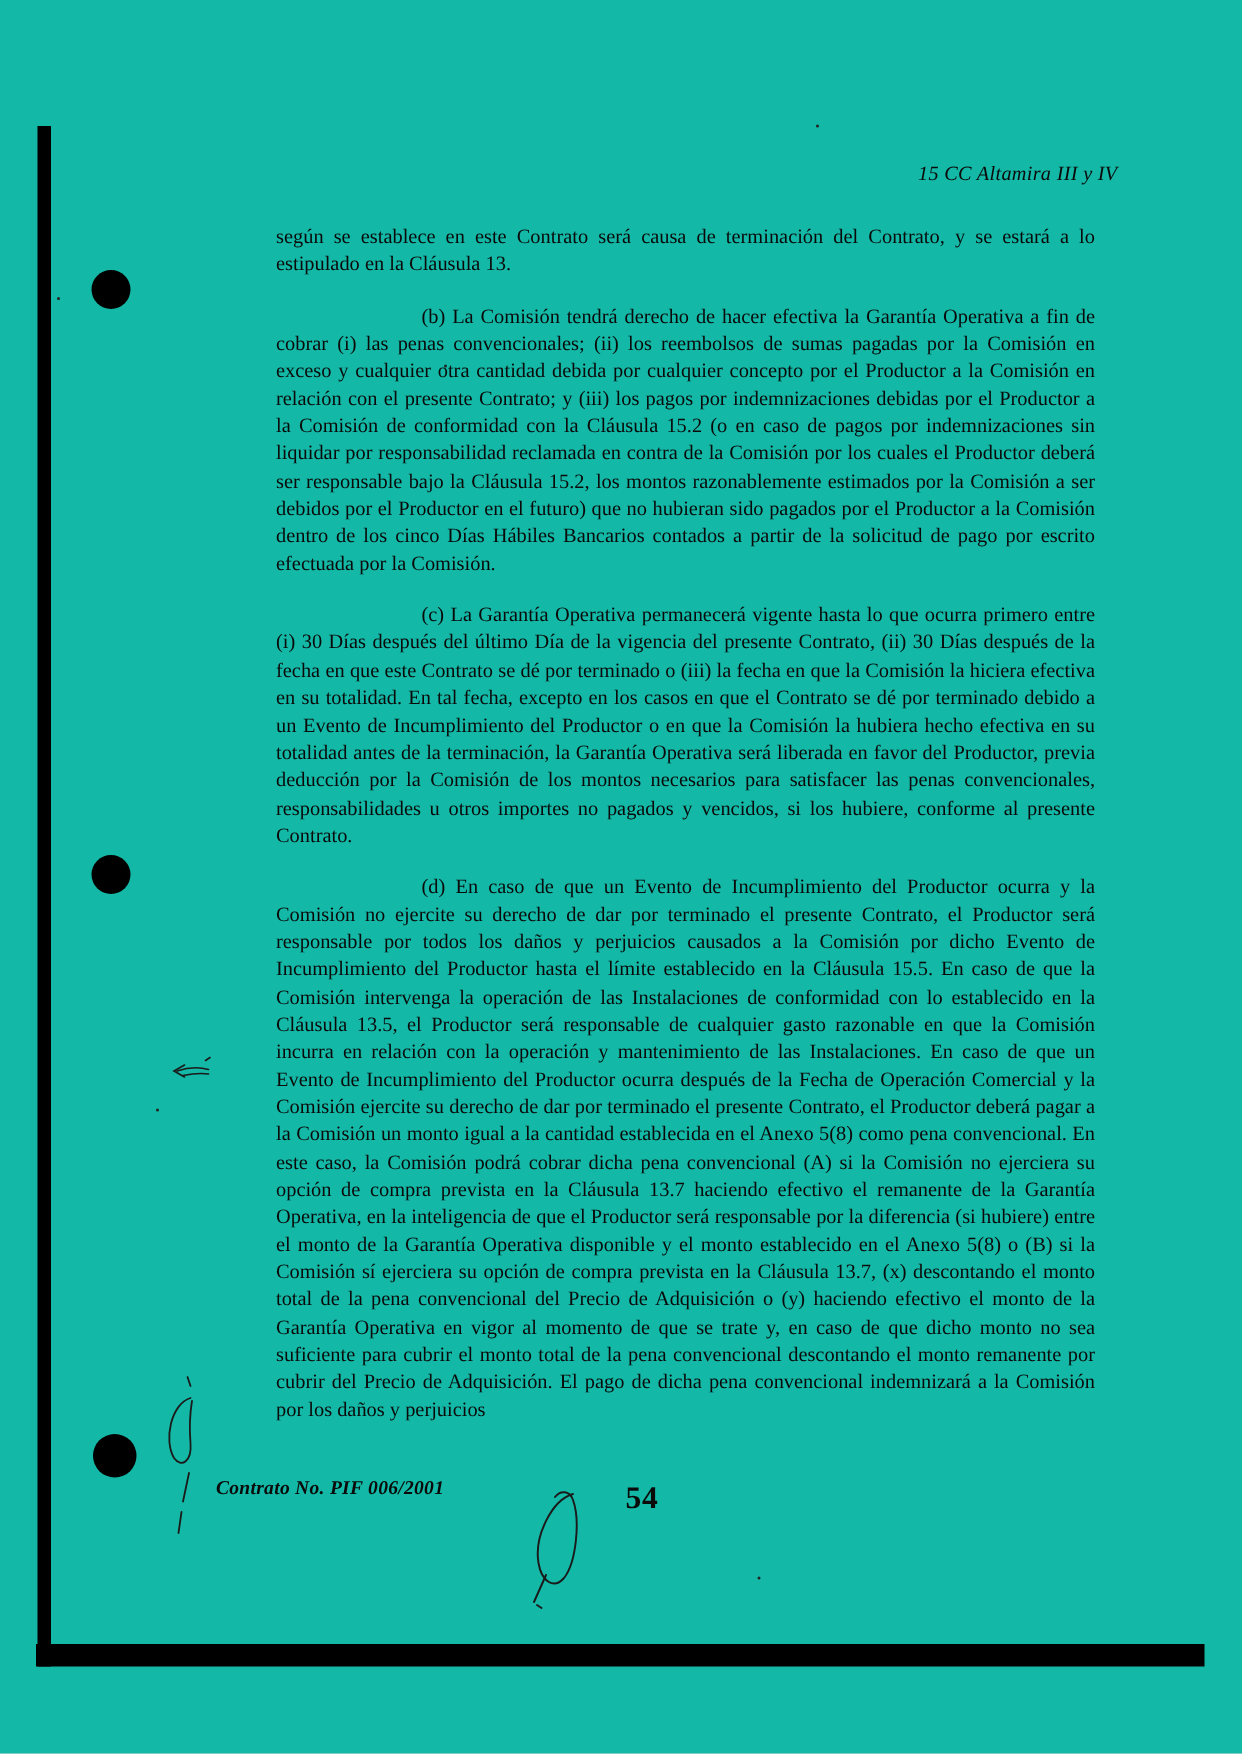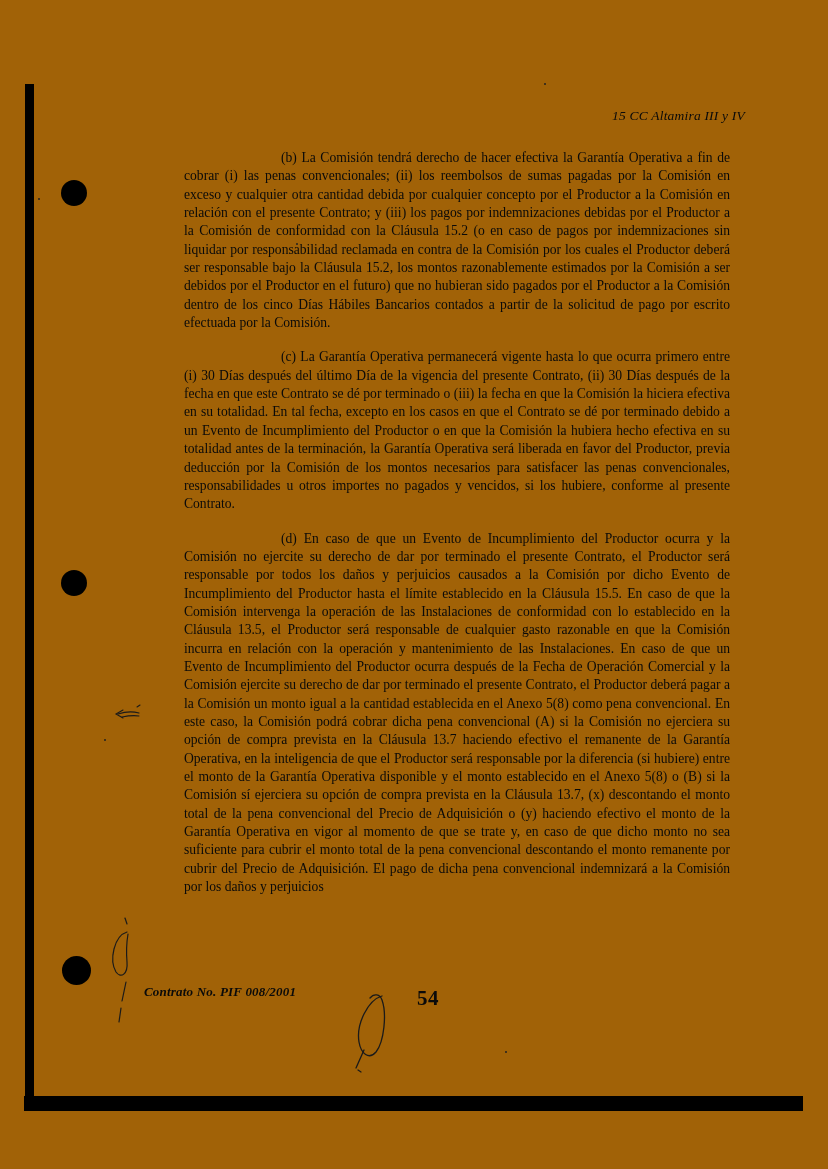--- a/index.html
+++ b/index.html
@@ -1,19 +1,19 @@
 <!DOCTYPE html>
 <html><head>
 <meta charset="utf-8">
 <style>
   html,body{margin:0;padding:0;background:#d8d8d8;}
   .page{
     position:relative;
     width:828px;height:1169px;
-    background:#a16207;
+    background:#14b8a6;
     overflow:hidden;
     font-family:"Liberation Serif","DejaVu Serif",serif;
     color:#0a0a0a;
   }
   
   .bar-left{position:absolute;left:25px;top:84px;width:9px;height:1027px;background:#000;}
   .bar-bottom{position:absolute;left:24px;top:1096px;width:779px;height:15px;background:#000;}
   
   .header-right{
     position:absolute;top:108px;left:555px;width:190px;
@@ -60,20 +60,21 @@
 
   <div class="speck" style="left:38px;top:198px;"></div>
   <div class="speck" style="left:296px;top:243px;"></div>
   <div class="speck" style="left:544px;top:83px;"></div>
   <div class="speck" style="left:104px;top:739px;"></div>
   <div class="speck" style="left:505px;top:1051px;"></div>
 
   <div class="header-right">15 CC Altamira III y IV</div>
 
   <div class="body-text">
+    <p class="no-indent">según se establece en este Contrato será causa de terminación del Contrato, y se estará a lo estipulado en la Cláusula 13.</p>
     <p>(b) La Comisión tendrá derecho de hacer efectiva la Garantía Operativa a fin de cobrar (i) las penas convencionales; (ii) los reembolsos de sumas pagadas por la Comisión en exceso y cualquier otra cantidad debida por cualquier concepto por el Productor a la Comisión en relación con el presente Contrato; y (iii) los pagos por indemnizaciones debidas por el Productor a la Comisión de conformidad con la Cláusula 15.2 (o en caso de pagos por indemnizaciones sin liquidar por responsabilidad reclamada en contra de la Comisión por los cuales el Productor deberá ser responsable bajo la Cláusula 15.2, los montos razonablemente estimados por la Comisión a ser debidos por el Productor en el futuro) que no hubieran sido pagados por el Productor a la Comisión dentro de los cinco Días Hábiles Bancarios contados a partir de la solicitud de pago por escrito efectuada por la Comisión.</p>
     <p>(c) La Garantía Operativa permanecerá vigente hasta lo que ocurra primero entre (i) 30 Días después del último Día de la vigencia del presente Contrato, (ii) 30 Días después de la fecha en que este Contrato se dé por terminado o (iii) la fecha en que la Comisión la hiciera efectiva en su totalidad.  En tal fecha, excepto en los casos en que el Contrato se dé por terminado debido a un Evento de Incumplimiento del Productor o en que la Comisión la hubiera hecho efectiva en su totalidad antes de la terminación, la Garantía Operativa será liberada en favor del Productor, previa deducción por la Comisión de los montos necesarios para satisfacer las penas convencionales, responsabilidades u otros importes no pagados y vencidos, si los hubiere, conforme al presente Contrato.</p>
     <p>(d) En caso de que un Evento de Incumplimiento del Productor ocurra y la Comisión no ejercite su derecho de dar por terminado el presente Contrato, el Productor será responsable por todos los daños y perjuicios causados a la Comisión por dicho Evento de Incumplimiento del Productor hasta el límite establecido en la Cláusula 15.5. En caso de que la Comisión intervenga la operación de las Instalaciones de conformidad con lo establecido en la Cláusula 13.5, el Productor será responsable de cualquier gasto razonable en que la Comisión incurra en relación con la operación y mantenimiento de las Instalaciones.  En caso de que un Evento de Incumplimiento del Productor ocurra después de la Fecha de Operación Comercial y la Comisión ejercite su derecho de dar por terminado el presente Contrato, el Productor deberá pagar a la Comisión un monto igual a la cantidad establecida en el Anexo 5(8) como pena convencional.  En este caso, la Comisión podrá cobrar dicha pena convencional (A) si la Comisión no ejerciera su opción de compra prevista en la Cláusula 13.7 haciendo efectivo el remanente de la Garantía Operativa, en la inteligencia de que el Productor será responsable por la diferencia (si hubiere) entre el monto de la Garantía Operativa disponible y el monto establecido en el Anexo 5(8) o (B) si la Comisión sí ejerciera su opción de compra prevista en la Cláusula 13.7, (x) descontando el monto total de la pena convencional del Precio de Adquisición o (y) haciendo efectivo el monto de la Garantía Operativa en vigor al momento de que se trate y, en caso de que dicho monto no sea suficiente para cubrir el monto total de la pena convencional descontando el monto remanente por cubrir del Precio de Adquisición.  El pago de dicha pena convencional indemnizará a la Comisión por los daños y perjuicios</p>
   </div>
 
   <div class="mark" style="left:110px;top:703px;">
     <svg width="32" height="22" viewBox="0 0 32 22" fill="none" stroke="#1a1a1a" stroke-width="1.1" stroke-linecap="round">
       <path d="M27 4 l 3 -2"></path>
       <path d="M29 10 C 22 8, 14 9, 8 11"></path>
       <path d="M13 7 L 6 11 L 13 15"></path>
@@ -91,16 +92,16 @@
   </div>
 
   <div class="mark" style="left:338px;top:990px;">
     <svg width="70" height="85" viewBox="0 0 70 85" fill="none" stroke="#1a1a1a" stroke-width="1.3" stroke-linecap="round">
       <path d="M44 6 C 30 10, 18 34, 21 52 C 23 64, 31 70, 38 62 C 46 52, 49 24, 44 10 C 42 4, 36 3, 32 8"></path>
       <path d="M26 60 L 18 78"></path>
       <path d="M20 80 l 3 2"></path>
     </svg>
   </div>
 
-  <div class="footer-left">Contrato No. PIF 008/2001</div>
+  <div class="footer-left">Contrato No. PIF 006/2001</div>
   <div class="page-number">54</div>
 
 </div>
 
 </body></html>

